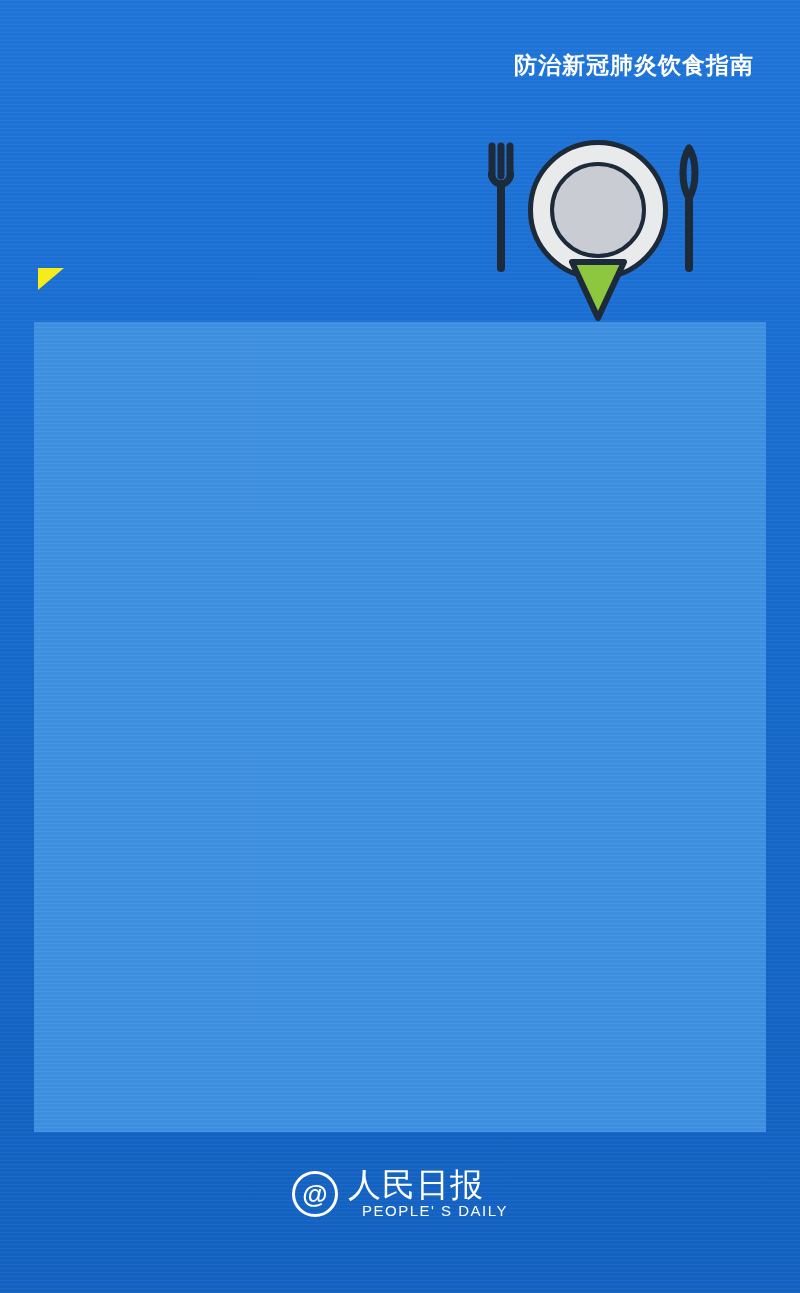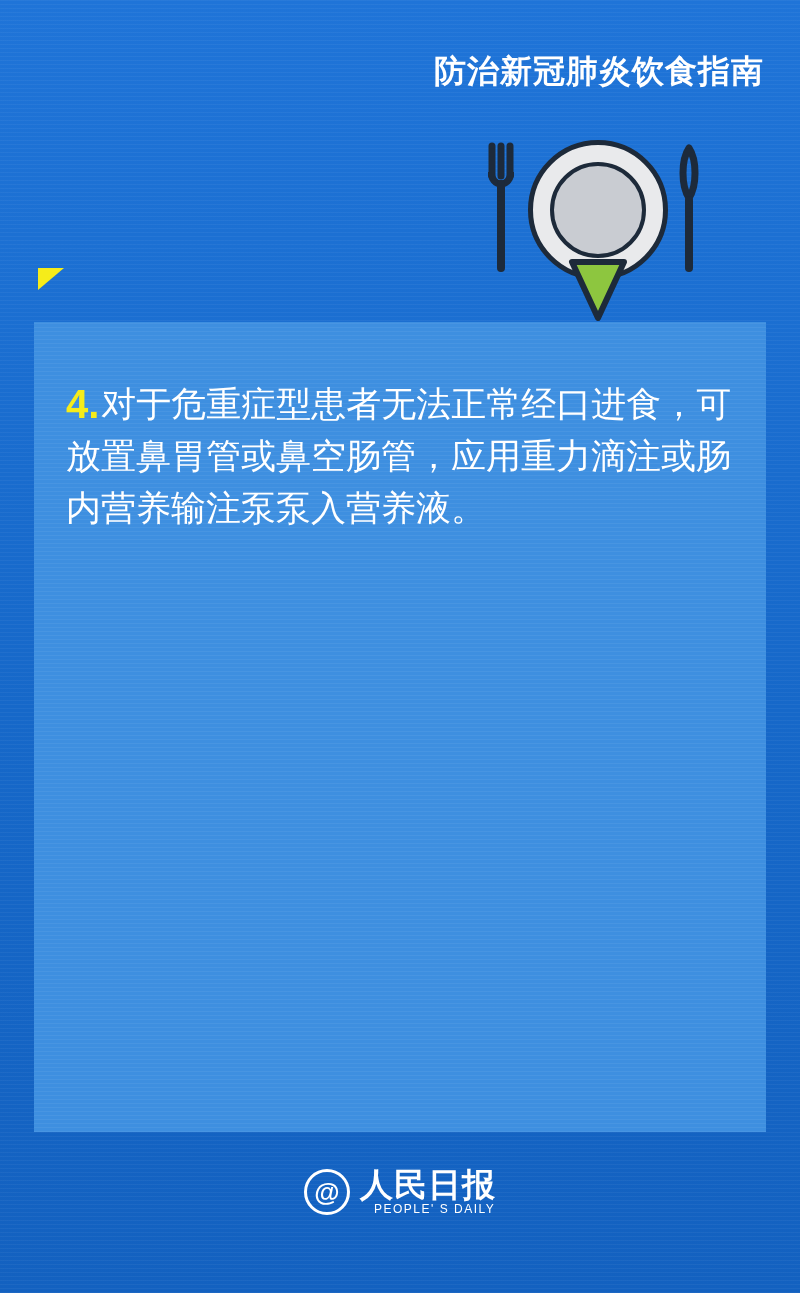--- a/index.html
+++ b/index.html
@@ -20,23 +20,23 @@
     background:
       repeating-linear-gradient(0deg, rgba(255,255,255,0.045) 0px, rgba(255,255,255,0.045) 1px, rgba(0,0,0,0) 1px, rgba(0,0,0,0) 4px),
       linear-gradient(180deg, #1f74d8 0%, #1668c9 55%, #1361c0 100%);
     overflow: hidden;
   }
 
   
   .header-title {
     position: absolute;
     top: 50px;
-    right: 36px;
-    color: #ffffff;
-    font-size: 32px;
+    right: 46px;
+    color: #ffffff;
+    font-size: 23px;
     font-weight: bold;
     letter-spacing: 1px;
     white-space: nowrap;
   }
 
   
   .banner {
     position: absolute;
     left: 38px;
     top: 158px;
@@ -180,27 +180,27 @@
     line-height: 1;
   }
   .logo-text-wrap {
     display: flex;
     flex-direction: column;
     justify-content: center;
   }
   .logo-cn {
     color: #ffffff;
     font-size: 33px;
-    font-weight: bold;
+    font-weight: normal;
     letter-spacing: 1px;
     line-height: 1.05;
   }
   .logo-en {
     color: #ffffff;
-    font-size: 12px;
+    font-size: 15px;
     letter-spacing: 1.5px;
     line-height: 1.1;
     padding-left: 14px;
   }
 </style>
 </head>
 <body>
 
 <div class="poster">
 
@@ -224,23 +224,20 @@
     <div class="plate-inner"></div>
 
     <svg class="pin" viewBox="0 0 64 70">
       <path d="M6 6 L58 6 L32 62 Z" fill="#8dc63f" stroke="#1d2a3a" stroke-width="6" stroke-linejoin="round"></path>
     </svg>
   </div>
 
   <div class="card">
     <div class="items">
 
-      <div class="item">
-        <p><span class="item-num">4.</span><span class="item-text">对于危重症型患者无法正常经口进食，可放置鼻胃管或鼻空肠管，应用重力滴注或肠内营养输注泵泵入营养液。</span></p>
-      </div>
 
 
 
     </div>
   </div>
 
   <div class="footer">
     <div class="logo-mark">@</div>
     <div class="logo-text-wrap">
       <div class="logo-cn">人民日报</div>

